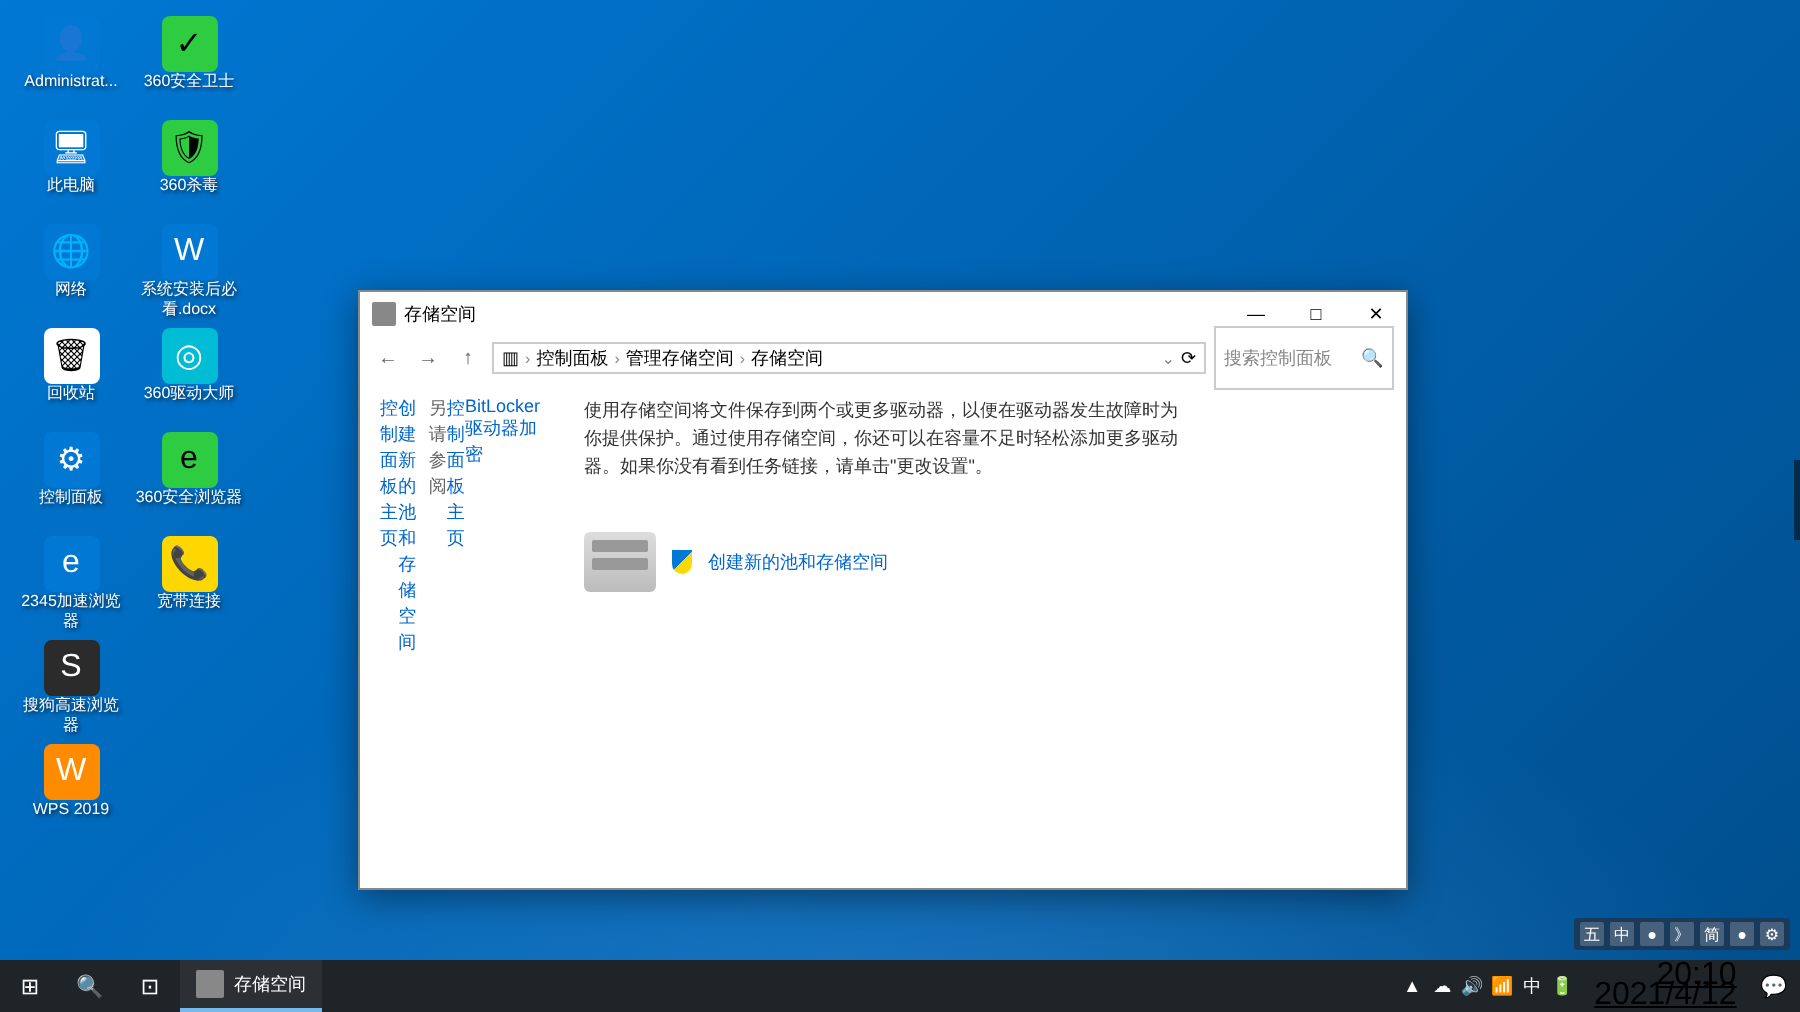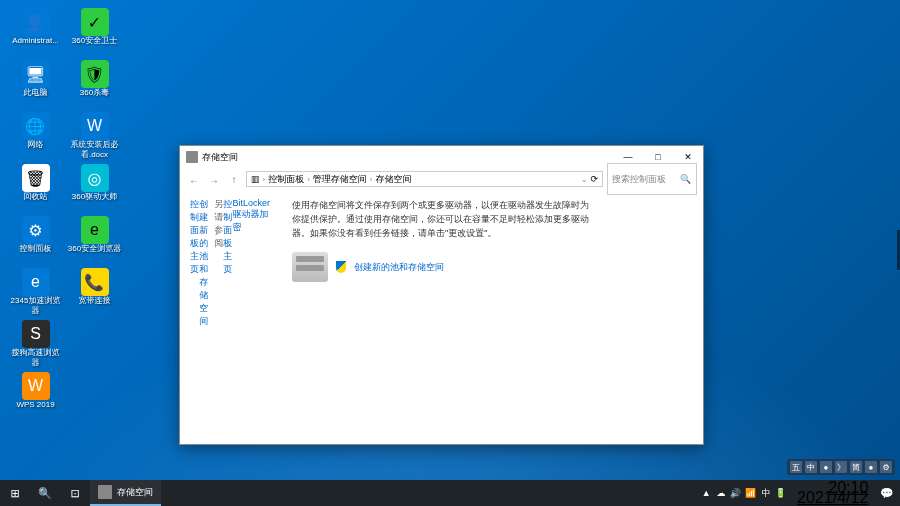--- a/index.html
+++ b/index.html
@@ -28,21 +28,21 @@
 .breadcrumb { flex: 1; border: 1px solid #ccc; height: 16px; display: flex; align-items: center; padding: 0 4px; gap: 3px; font-size: 9px; }
 .breadcrumb .chev { color: #888; font-size: 8px; }
 .search { width: 90px; border: 1px solid #ccc; height: 32px; display: flex; align-items: center; padding: 0 4px; font-size: 9px; color: #888; }
 .content { flex: 1; display: flex; }
 .sidebar { width: 100px; padding: 8px 10px; font-size: 9px; display: flex; flex-direction: row; }
 .sidebar .link { color: #0066cc; margin-bottom: 8px; cursor: pointer; }
 .sidebar .spacer2 { flex: 1; }
 .sidebar .sec-title { color: #666; margin-bottom: 5px; }
 .main { flex: 1; padding: 8px 12px; font-size: 9px; }
 .main .heading { color: #0066cc; font-size: 11px; margin-bottom: 6px; }
-.main .desc { color: #333; line-height: 14px; margin-bottom: 12px; max-width: 300px; }
+.main .desc { color: #333; line-height: 14px; margin-bottom: 26px; max-width: 300px; }
 .action { display: flex; align-items: center; gap: 8px; }
 .drive-icon { width: 36px; height: 30px; background: linear-gradient(#ddd,#bbb); border-radius: 3px; position: relative; }
 .drive-icon::before { content: ""; position: absolute; top: 4px; left: 4px; right: 4px; height: 6px; background: #999; border-radius: 1px; }
 .drive-icon::after { content: ""; position: absolute; top: 13px; left: 4px; right: 4px; height: 6px; background: #999; border-radius: 1px; }
 .shield { width: 10px; height: 12px; background: linear-gradient(135deg,#0078d4 50%,#ffd700 50%); border-radius: 0 0 5px 5px; }
 .action .alink { color: #0066cc; cursor: pointer; }
 
 .taskbar { position: absolute; left: 0; right: 0; bottom: 0; height: 26px; background: #1f2428; display: flex; align-items: center; }
 .tb-btn { height: 26px; min-width: 30px; display: flex; align-items: center; justify-content: center; color: #fff; cursor: pointer; font-size: 11px; padding: 0 6px; }
 .tb-btn.start { background: transparent; }

